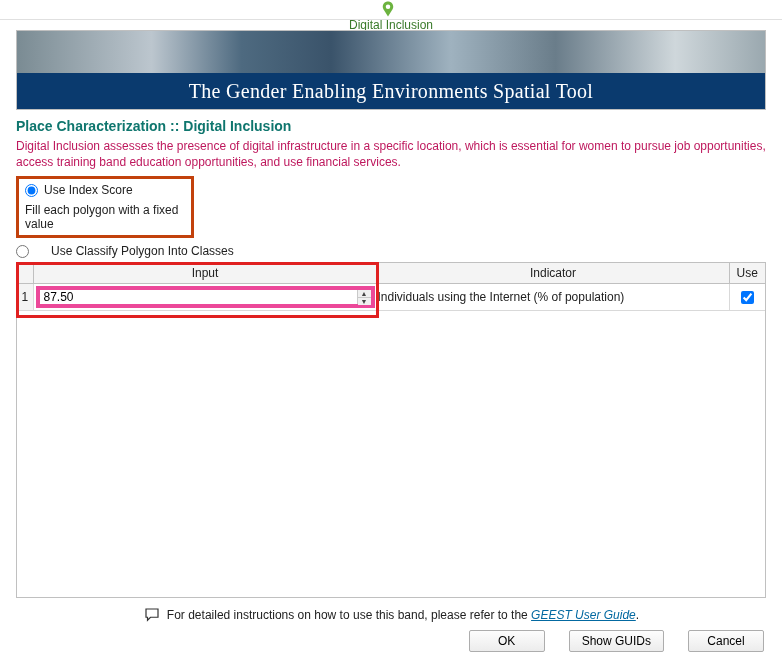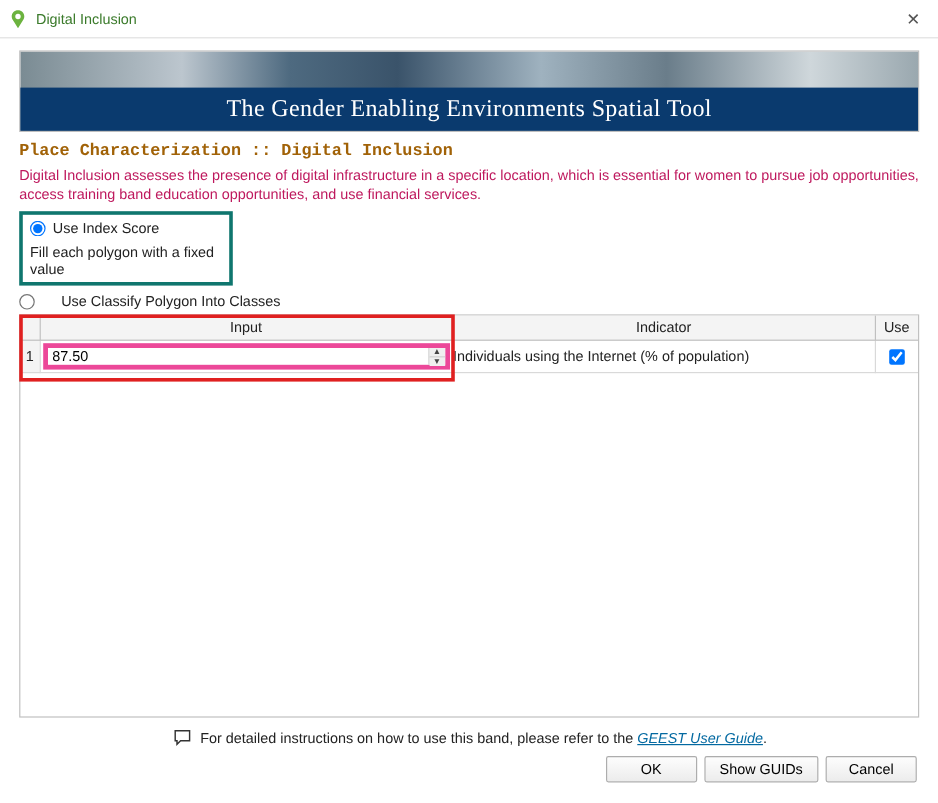--- a/index.html
+++ b/index.html
@@ -7,78 +7,78 @@
   body {
     font-family: "Segoe UI", Tahoma, sans-serif;
     font-size: 12px;
     color: #222;
     background: #fff;
     width: 782px;
     height: 669px;
     overflow: hidden;
   }
   .titlebar {
-    height: 32px;
+    height: 20px;
     display: flex;
     align-items: center;
     padding: 0 6px;
     background: #fff;
     border-bottom: 1px solid #e0e0e0;
+    flex-direction: column;
   }
   .app-icon {
     width: 18px; height: 18px;
     margin-right: 6px;
     display: flex; align-items: center; justify-content: center;
   }
   .app-icon svg { width: 18px; height: 18px; }
   .title-text { flex: 1; color: #3a7a2a; font-size: 12px; }
   .close-x {
     width: 30px; height: 28px;
     display: flex; align-items: center; justify-content: center;
     color: #555; font-size: 14px;
     cursor: default;
   }
   .content {
     padding: 10px 16px 4px 16px;
   }
   .banner {
-    height: 68px;
+    height: 80px;
     background:
       linear-gradient(0deg, rgba(9,56,110,0.0) 60%, rgba(9,56,110,0.0) 60%),
       linear-gradient(90deg, #7a8b93 0%, #bcc6ce 18%, #4e6a80 30%, #3a536a 42%, #9fb2bf 58%, #6a7d8a 72%, #cfd7db 88%, #9aa8af 100%);
     position: relative;
     border: 1px solid #bfbfbf;
   }
   .banner-strip {
     position: absolute;
     left: 0; right: 0; bottom: 0;
     height: 36px;
     background: #0a3a6e;
     color: #fff;
     font-family: Georgia, "Times New Roman", serif;
     font-size: 20px;
     display: flex; align-items: center; justify-content: center;
     letter-spacing: 0.3px;
   }
   .section-heading {
     margin-top: 8px;
     font-weight: 600;
-    color: #a16207;
+    color: #0f766e;
     font-size: 14px;
-    font-family: Liberation Mono, monospace;
   }
   .desc {
     margin-top: 4px;
     font-size: 12px;
     color: #be185d;
     line-height: 1.35;
   }
   .radio-block-hl {
     margin-top: 6px;
-    border: 3px solid #0f766e;
+    border: 3px solid #c2410c;
     padding: 4px 6px;
     width: 178px;
   }
   .radio-row {
     display: flex;
     align-items: center;
     gap: 4px;
     font-size: 12px;
   }
   .radio-sub {
@@ -191,21 +191,21 @@
   .help-icon {
     width: 18px; height: 18px;
     display: flex; align-items: center; justify-content: center;
   }
   .help-icon svg { width: 18px; height: 18px; }
   .footer-help a { color: #0369a1; text-decoration: underline; font-style: italic; }
   .button-row {
     margin-top: 6px;
     display: flex;
     justify-content: flex-end;
-    gap: 6px;
+    gap: 24px;
     padding-right: 2px;
   }
   .btn {
     min-width: 76px;
     height: 22px;
     background: linear-gradient(#fdfdfd,#ececec);
     border: 1px solid #adadad;
     border-radius: 2px;
     font-size: 12px;
     font-family: inherit;

